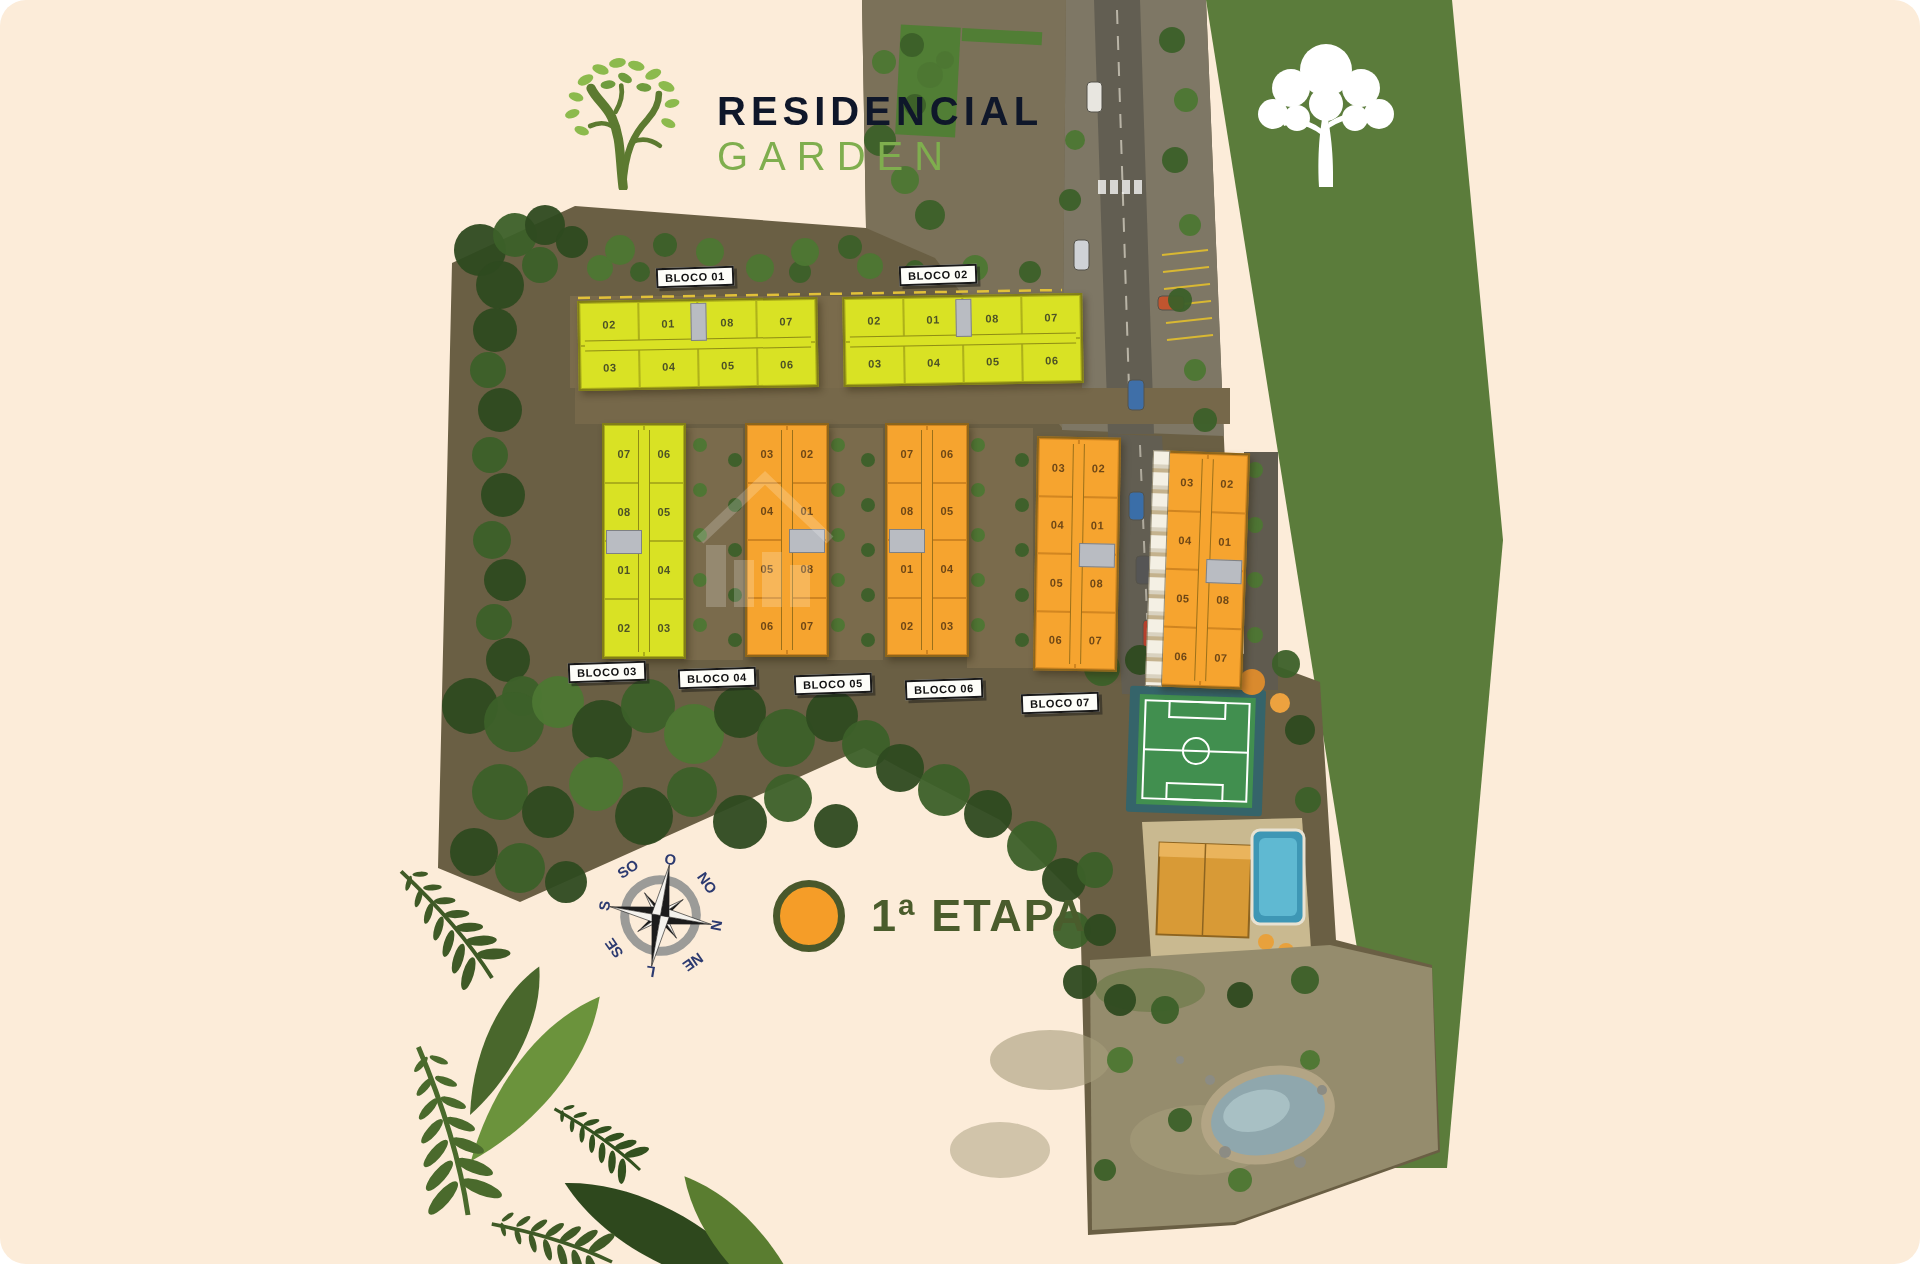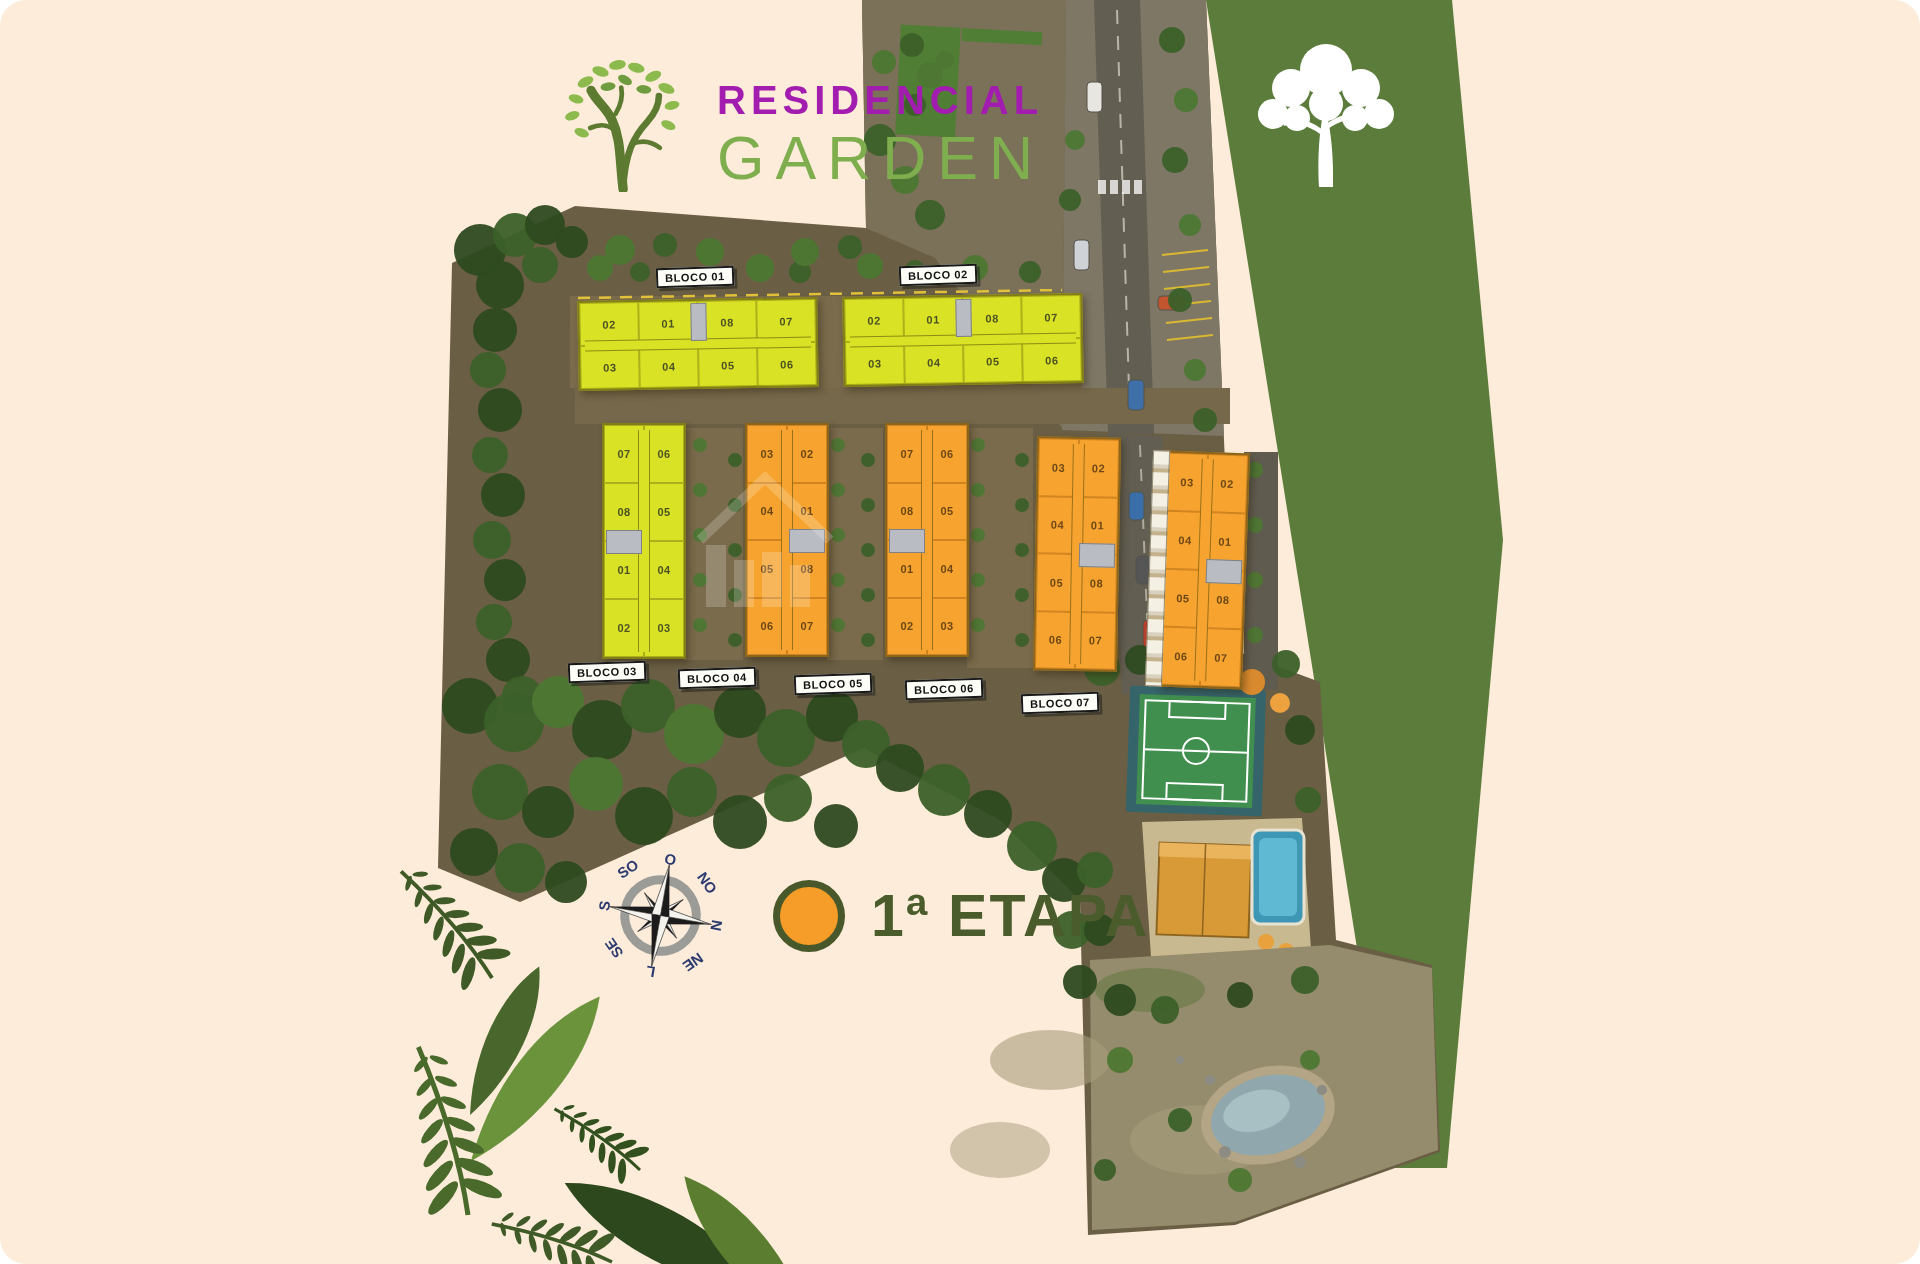--- a/index.html
+++ b/index.html
@@ -33,28 +33,28 @@
     background:repeating-linear-gradient(180deg,#f4f0e4 0 13px,#d9d2c0 13px 17px,#c4b28d 17px 21px);}
 
   
   .sign{position:absolute;transform:translate(-50%,-50%) rotate(-2deg);background:#fdfdf8;border:2px solid #191919;
     color:#111;font-size:11px;font-weight:700;letter-spacing:.6px;padding:2px 7px;white-space:nowrap;
     box-shadow:3px 3px 0 rgba(20,20,20,.45);}
 
   
   #logo{position:absolute;left:545px;top:30px;display:flex;align-items:center;}
   #logo-text{margin-left:12px;margin-top:48px;}
-  #logo-line1{font-size:40px;font-weight:700;letter-spacing:5px;color:#a21caf;}
-  #logo-line2{font-size:61px;font-weight:400;letter-spacing:11px;color:#7fae4e;margin-top:0px;}
+  #logo-line1{font-size:40px;font-weight:700;letter-spacing:5px;color:#0f172a;}
+  #logo-line2{font-size:40px;font-weight:400;letter-spacing:11px;color:#7fae4e;margin-top:0px;}
 
   
   #legend{position:absolute;left:773px;top:880px;display:flex;flex-direction:column;gap:27px;}
   .legend-row{display:flex;align-items:center;gap:26px;}
   .legend-dot{width:58px;height:58px;border-radius:50%;border:7px solid #49582b;}
-  .legend-label{font-size:59px;font-weight:700;letter-spacing:2px;color:#4a5c2c;}
+  .legend-label{font-size:45px;font-weight:700;letter-spacing:2px;color:#4a5c2c;}
 
   
   #compass{position:absolute;left:583px;top:838px;width:155px;height:155px;}
   .compass-letter{font-size:15px;font-weight:700;fill:#2c3a70;font-family:"Liberation Sans",sans-serif;}
 </style>
 </head>
 <body>
 
 <div id="poster">
 

